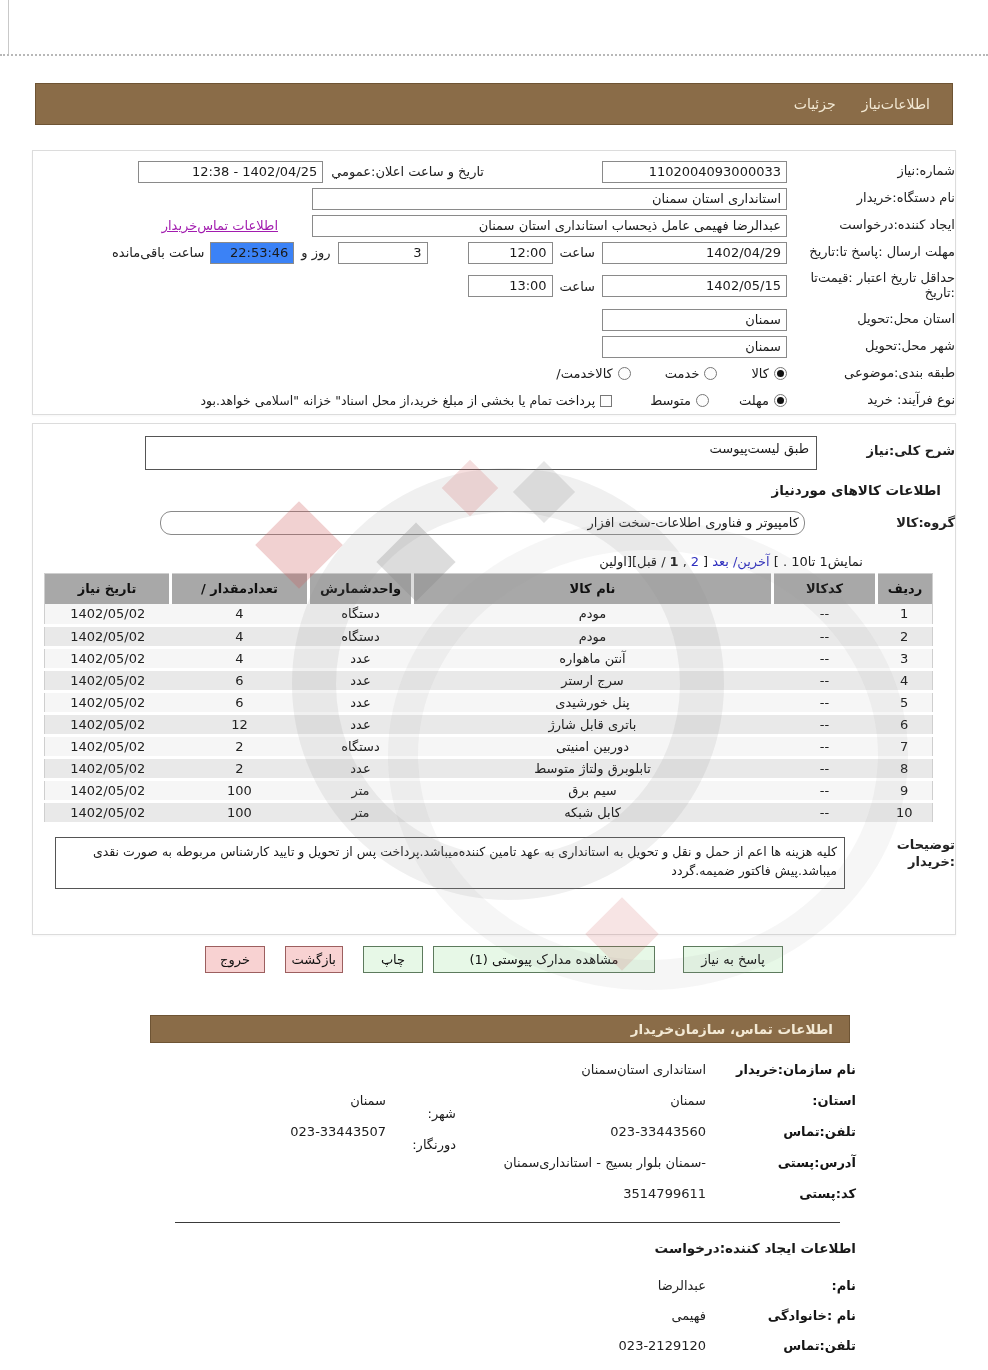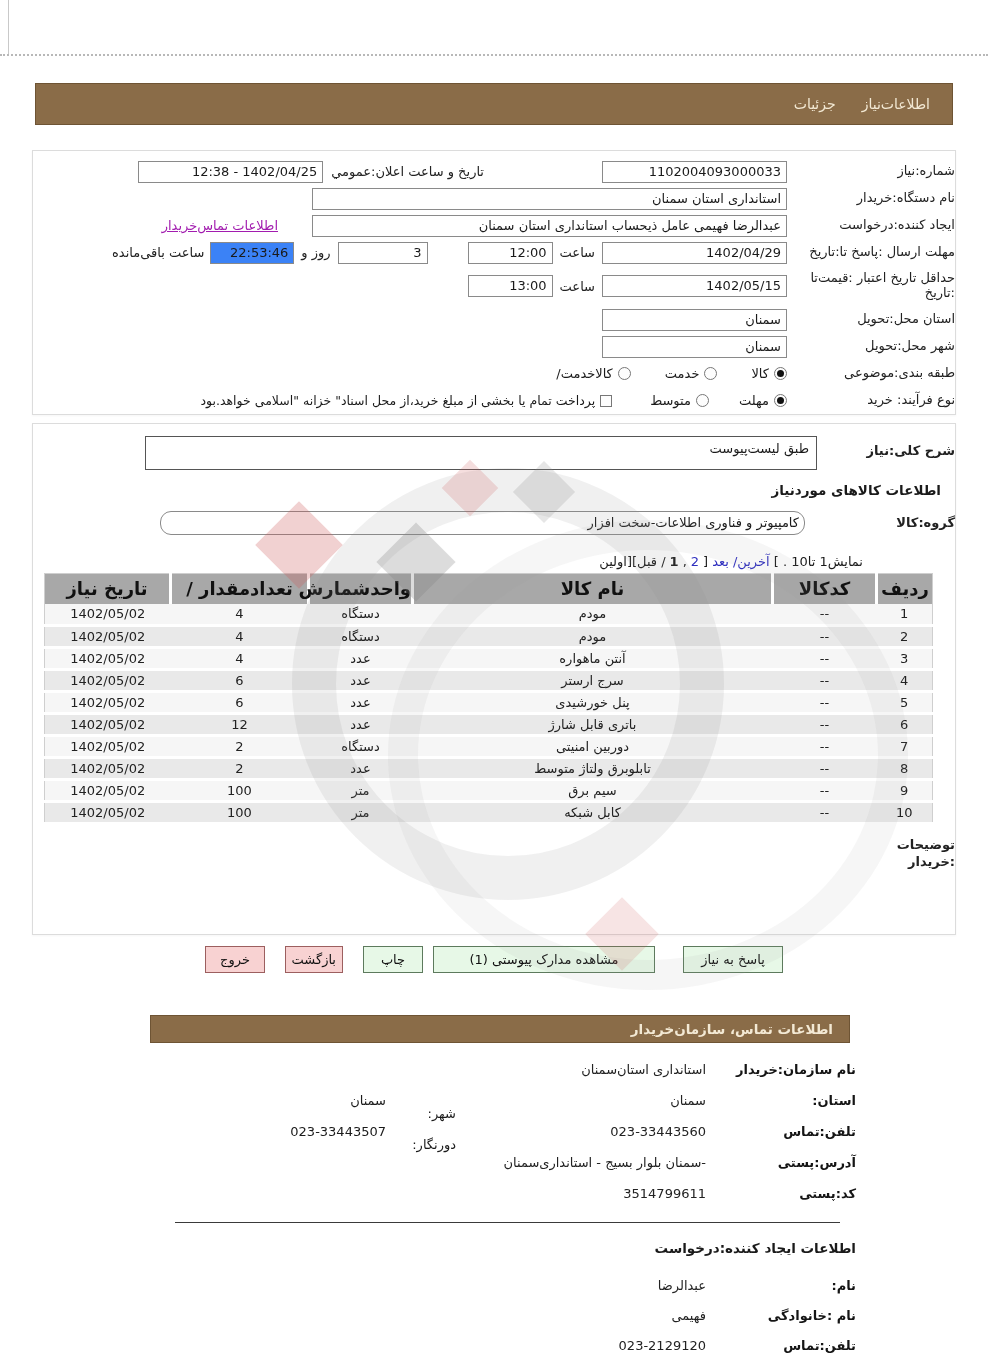--- a/index.html
+++ b/index.html
@@ -41,21 +41,21 @@
   
   .descrow { display:flex; align-items:flex-start; padding-left:6px; margin-bottom:6px; }
   .descrow .lblcol { font-weight:bold; padding-top:8px; }
   .bigbox { border:1px solid #555; background:#fff; padding:4px 7px; text-align:right; }
   .h-bold { font-weight:bold; text-align:right; padding:6px 14px 8px 0; font-size:13.5px; }
   .pager { display:flex; align-items:center; justify-content:flex-start; padding-right:92px; margin:14px 0 4px; font-size:13px; gap:4px; }
   .pager .blue { color:#2f2fbf; cursor:pointer; }
   .pager b { font-weight:bold; }
 
   table.items { border-collapse:collapse; margin:4px 22px 0 14px; width:888px; table-layout:fixed; border:1px solid #cfcfcf; }
-  table.items th { background:#a8a8a8; color:#111; font-weight:bold; height:30px; border-left:3px solid #fff; font-size:18px; text-align:center; }
+  table.items th { background:#a8a8a8; color:#111; font-weight:bold; height:30px; border-left:3px solid #fff; font-size:13px; text-align:center; }
   table.items th:last-child { border-left:none; }
   table.items td { height:22px; text-align:center; border-bottom:3px solid #fff; font-size:13px; color:#222; }
   table.items tr:nth-child(odd) td { background:#f6f6f6; }
   table.items tr:nth-child(even) td { background:#e9e9e9; }
   .c0{width:56px;} .c1{width:104px;} .c2{width:360px;} .c3{width:104px;} .c4{width:138px;} .c5{width:126px;}
 
   .remrow { display:flex; align-items:flex-start; padding-left:6px; margin-top:12px; }
   .remrow .lblcol { width:110px; font-weight:bold; line-height:1.3; }
   .rembox { width:790px; height:52px; font-size:12.5px; line-height:1.55; }
 
@@ -318,20 +318,21 @@
             <td class="c5" dir="ltr">1402/05/02</td>
           </tr>
         </tbody>
     </table>
 
     <div class="remrow">
       <span class="lblcol">
         <span>توضیحات</span><br>
         <span>:خریدار</span>
       </span>
+      <span class="bigbox rembox">کلیه هزینه ها اعم از حمل و نقل و تحویل به استانداری به عهد تامین کننده‌میباشد.پرداخت پس از تحویل و تایید کارشناس مربوطه به صورت نقدی میباشد.پیش فاکتور ضمیمه.گردد</span>
     </div>
   </div>
 
   <div class="btnrow">
       <button class="btn green b0">پاسخ به نیاز</button>
       <button class="btn green b1">مشاهده مدارک پیوستی (1)</button>
       <button class="btn green b2">چاپ</button>
       <button class="btn pink b3">بازگشت</button>
       <button class="btn pink b4">خروج</button>
     </div>

